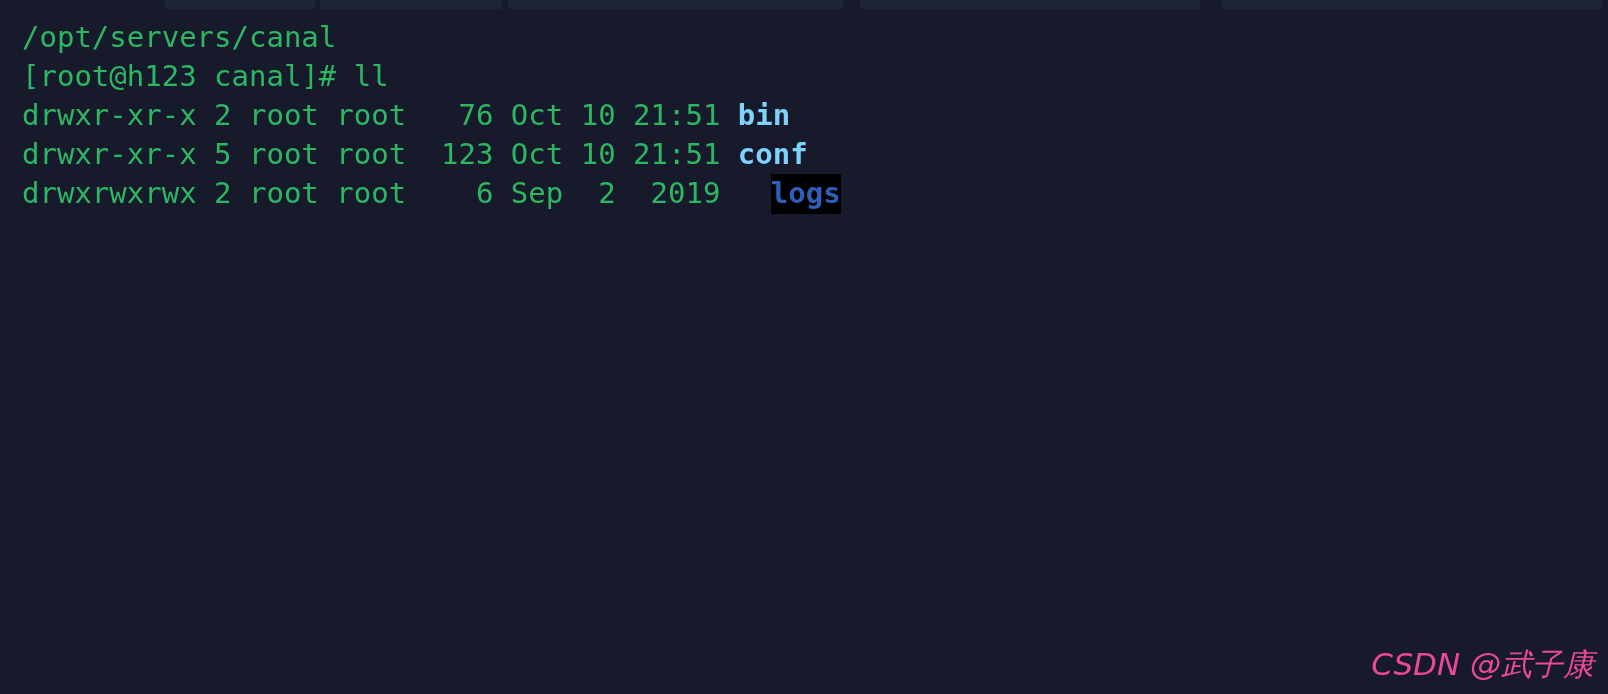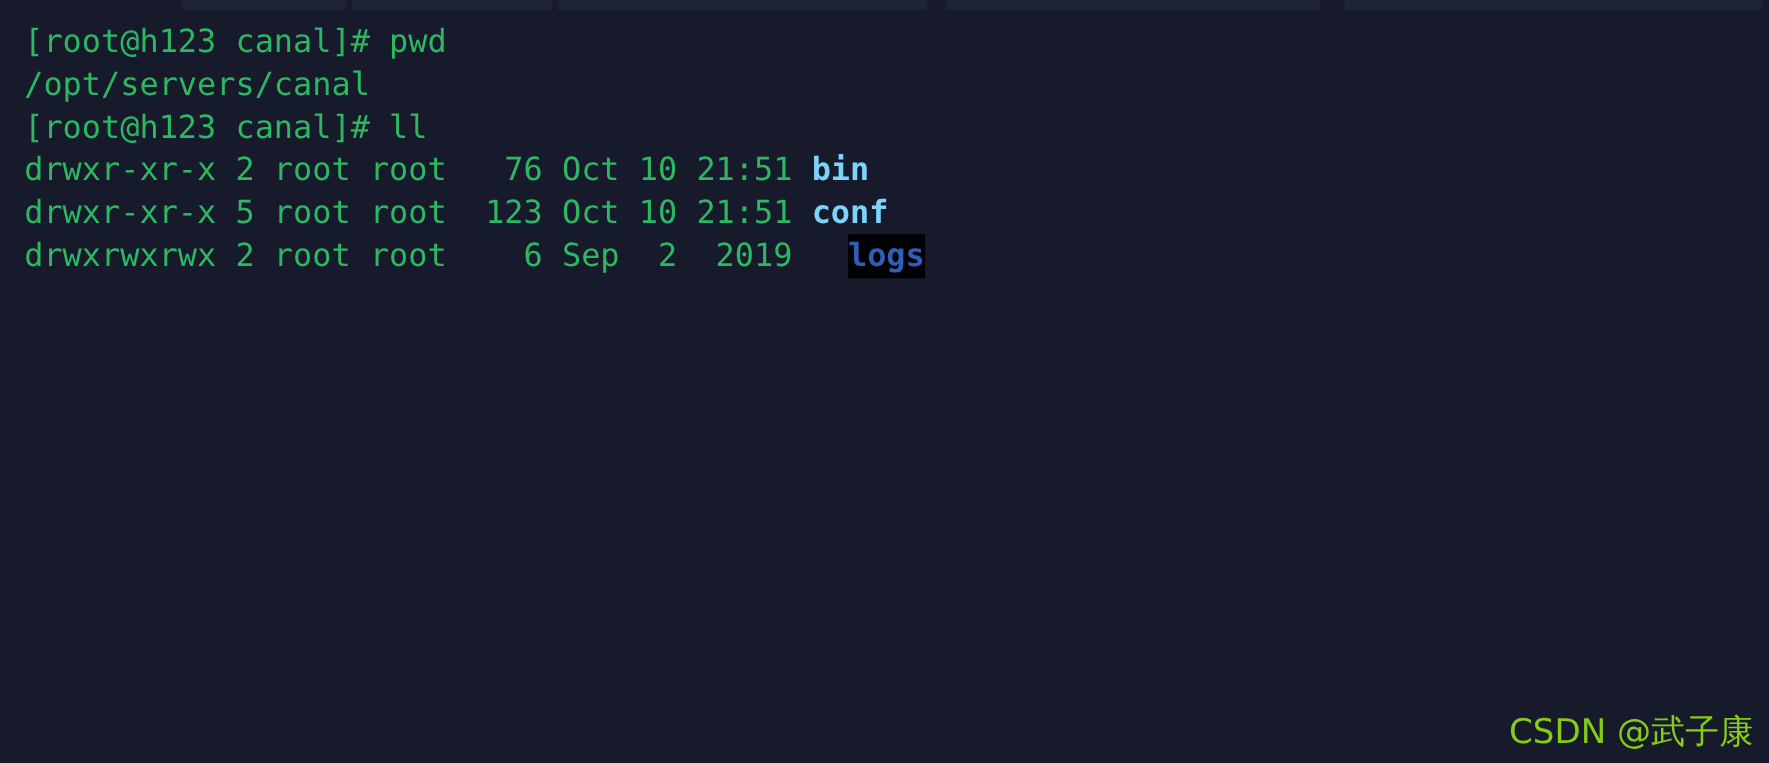--- a/index.html
+++ b/index.html
@@ -64,40 +64,40 @@
     height: 31px;
     background: #2cb862;
     vertical-align: -6px;
   }
   #watermark {
     position: absolute;
     right: 14px;
     bottom: 8px;
     font-family: "DejaVu Sans", "Liberation Sans", sans-serif;
     font-size: 31px;
-    color: #84cc16;
+    color: #ec4899;
     white-space: pre;
+    font-style: italic;
   }
 </style>
 </head>
 <body>
 
 <div id="screen">
 
   <div id="tabstrip">
     <div class="tabghost" style="left:165px;width:150px;"></div>
     <div class="tabghost" style="left:320px;width:182px;"></div>
     <div class="tabghost" style="left:508px;width:335px;"></div>
     <div class="tabghost" style="left:860px;width:340px;"></div>
     <div class="tabghost" style="left:1222px;width:380px;"></div>
   </div>
 
   <div id="terminal">
 
-    <div class="line">[root@h123 canal]# pwd</div>
 
     <div class="line">/opt/servers/canal</div>
 
     <div class="line">[root@h123 canal]# ll</div>
 
 
     <div class="line"><span>drwxr-xr-x 2 root root   76 Oct 10 21:51 </span><span class="dirname">bin</span></div>
 
     <div class="line"><span>drwxr-xr-x 5 root root  123 Oct 10 21:51 </span><span class="dirname">conf</span></div>
 

